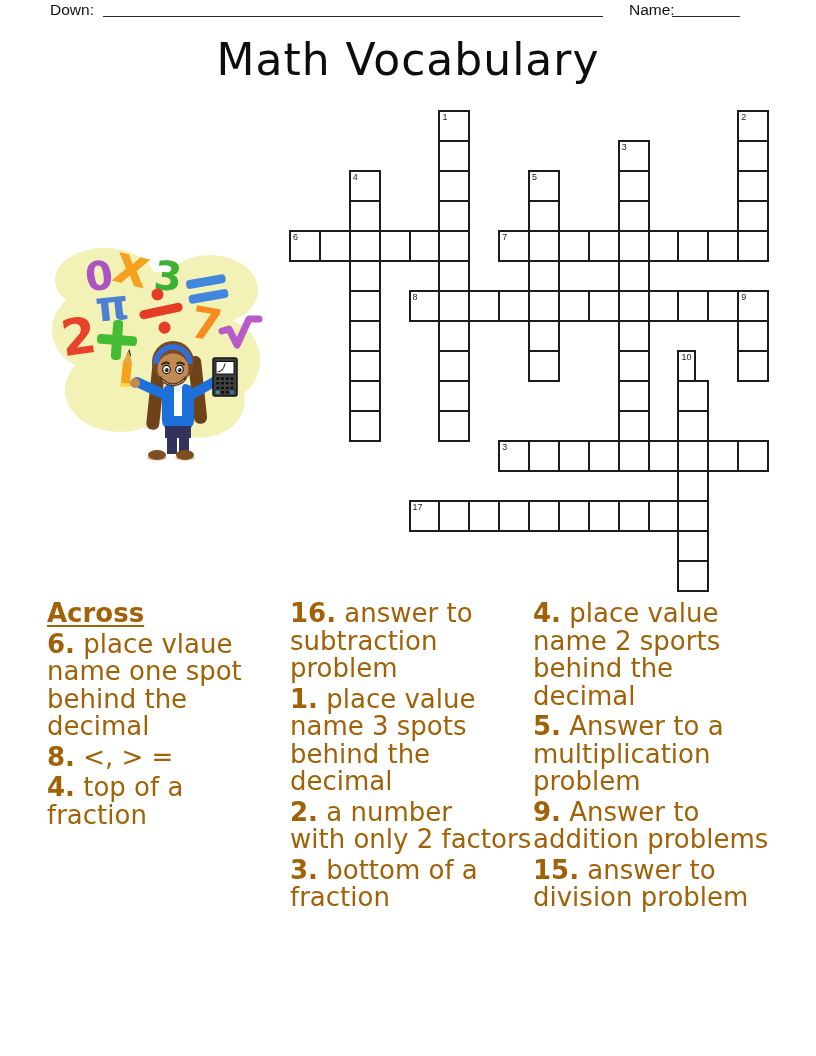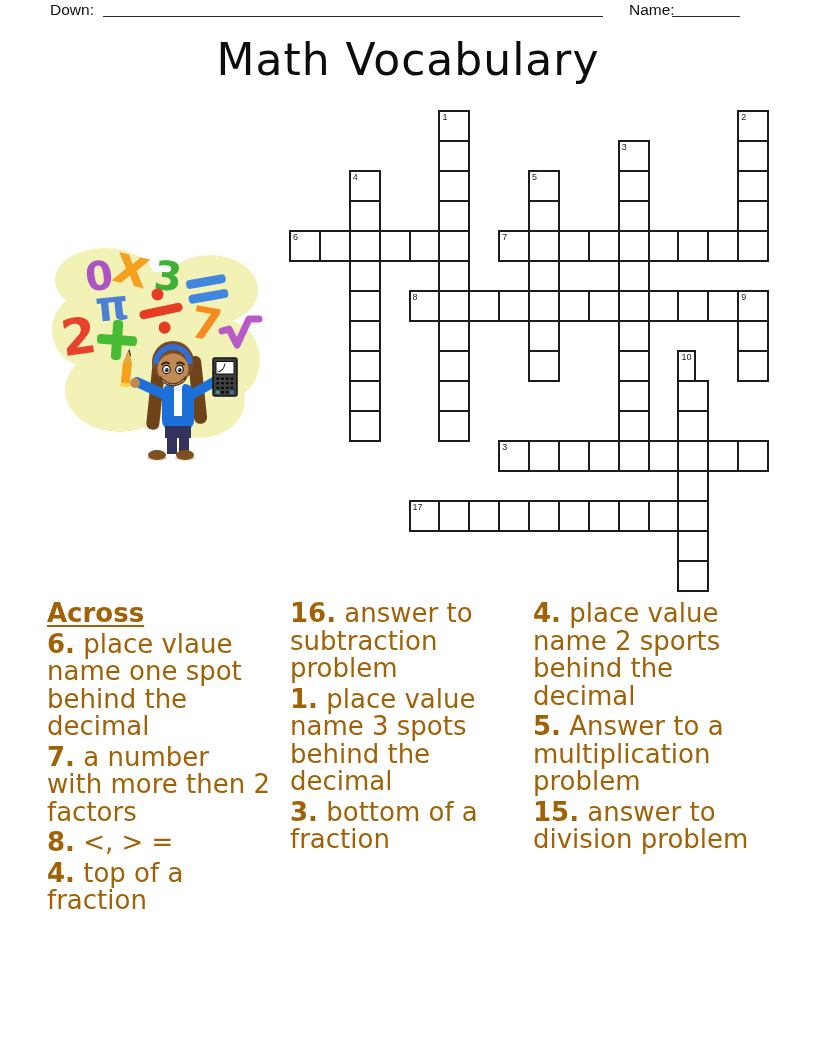--- a/index.html
+++ b/index.html
@@ -276,29 +276,30 @@
       <div class="cell" style="left: 268.875px; top: 390px; width: 31.875px; height: 32px;"></div>
       <div class="cell" style="left: 298.75px; top: 390px; width: 31.875px; height: 32px;"></div>
       <div class="cell" style="left: 328.625px; top: 390px; width: 31.875px; height: 32px;"></div>
       <div class="cell" style="left: 358.5px; top: 390px; width: 31.875px; height: 32px;"></div>
     </div>
 
   <div id="clues">
       <div class="clue-col c0">
         <div class="clue-heading">Across</div>
         <div class="clue"><b>6.</b> place vlaue<br>name one spot<br>behind the<br>decimal</div>
-        <div class="clue"><b>7.</b> a number<br>with more then 2<br>factors</div>
         <div class="clue"><b>8.</b> &lt;, &gt; =</div>
         <div class="clue"><b>4.</b> top of a<br>fraction</div>
       </div>
       <div class="clue-col c1">
         <div class="clue"><b>16.</b> answer to<br>subtraction<br>problem</div>
         <div class="clue"><b>1.</b> place value<br>name 3 spots<br>behind the<br>decimal</div>
+        <div class="clue"><b>2.</b> a number<br>with only 2 factors</div>
         <div class="clue"><b>3.</b> bottom of a<br>fraction</div>
       </div>
       <div class="clue-col c2">
         <div class="clue"><b>4.</b> place value<br>name 2 sports<br>behind the<br>decimal</div>
         <div class="clue"><b>5.</b> Answer to a<br>multiplication<br>problem</div>
+        <div class="clue"><b>9.</b> Answer to<br>addition problems</div>
         <div class="clue"><b>15.</b> answer to<br>division problem</div>
       </div>
     </div>
 
 </div>
 
 </body></html>

